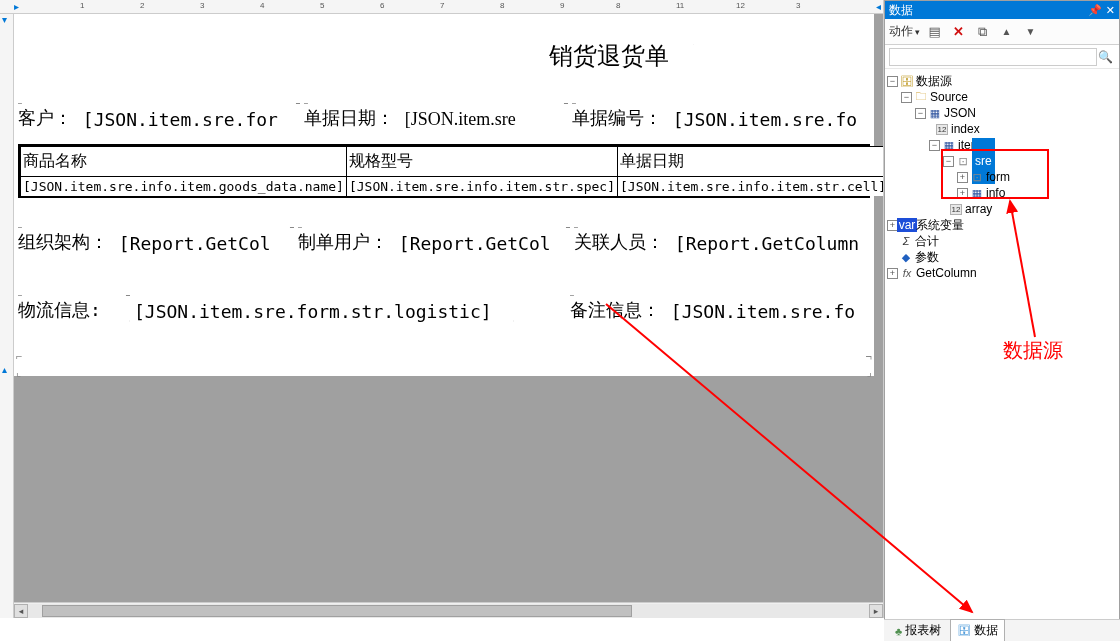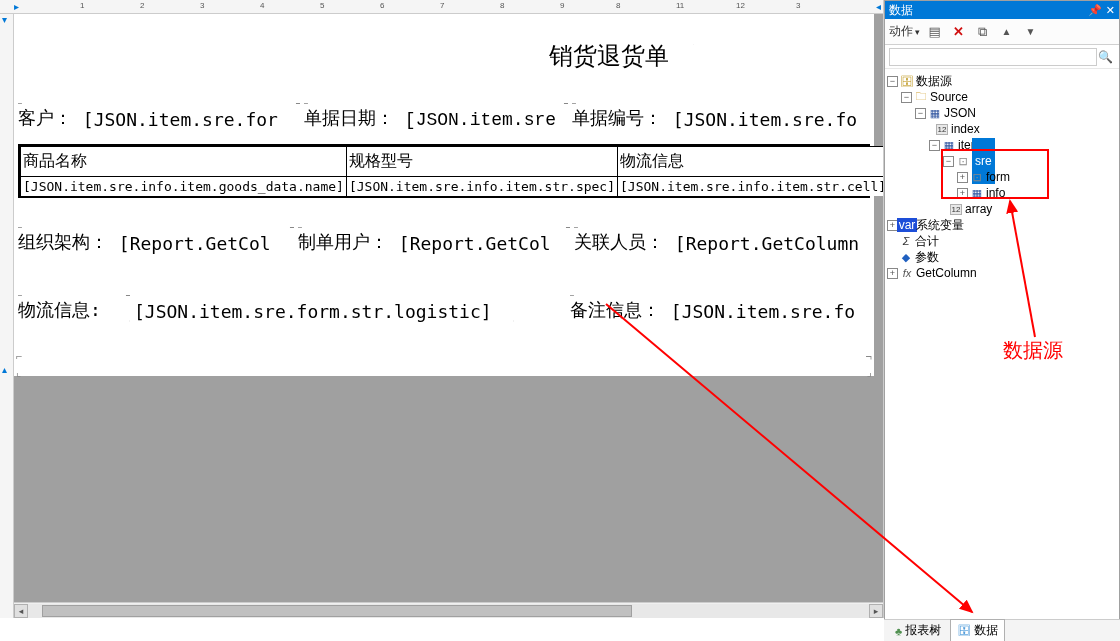--- a/index.html
+++ b/index.html
@@ -329,36 +329,36 @@
           <div class="field-box" style="left:4px; top:88px; height:28px; width:282px;">
             <span style="position:absolute;left:-2px;top:-4px;color:#888;font-size:11px">⌐</span>
             <span>客户：</span>&nbsp;
             <span style="font-family:monospace">[JSON.item.sre.for</span>
             <span style="position:absolute;right:-2px;top:-4px;color:#888;font-size:11px">¬</span>
             <span style="position:absolute;left:-2px;bottom:-4px;color:#888;font-size:11px">⌞</span>
           </div>
           <div class="field-box" style="left:290px; top:88px; height:28px; width:264px;">
             <span style="position:absolute;left:-2px;top:-4px;color:#888;font-size:11px">⌐</span>
             <span>单据日期：</span>&nbsp;
-            <span style="font-family:Liberation Mono, monospace">[JSON.item.sre</span>
+            <span style="font-family:Liberation Serif, serif">[JSON.item.sre</span>
             <span style="position:absolute;right:-2px;top:-4px;color:#888;font-size:11px">¬</span>
           </div>
           <div class="field-box" style="left:558px; top:88px; height:28px; width:298px;">
             <span style="position:absolute;left:-2px;top:-4px;color:#888;font-size:11px">⌐</span>
             <span>单据编号：</span>&nbsp;
             <span style="font-family:monospace">[JSON.item.sre.fo</span>
           </div>
 
           <div class="table-box" style="left:4px; top:130px; width:852px;">
             <table>
               <tbody>
                   <tr>
                 <th style="width:233px">商品名称</th>
                 <th style="width:180px">规格型号</th>
-                <th style="width:160px">物流信息</th>
+                <th style="width:160px">单据日期</th>
 
               </tr>
               <tr>
                 <td>[JSON.item.sre.info.item.goods_data.name]</td>
                 <td>[JSON.item.sre.info.item.str.spec]</td>
                 <td>[JSON.item.sre.info.item.str.cell]</td>
 
               </tr>
             </tbody>
               </table>

